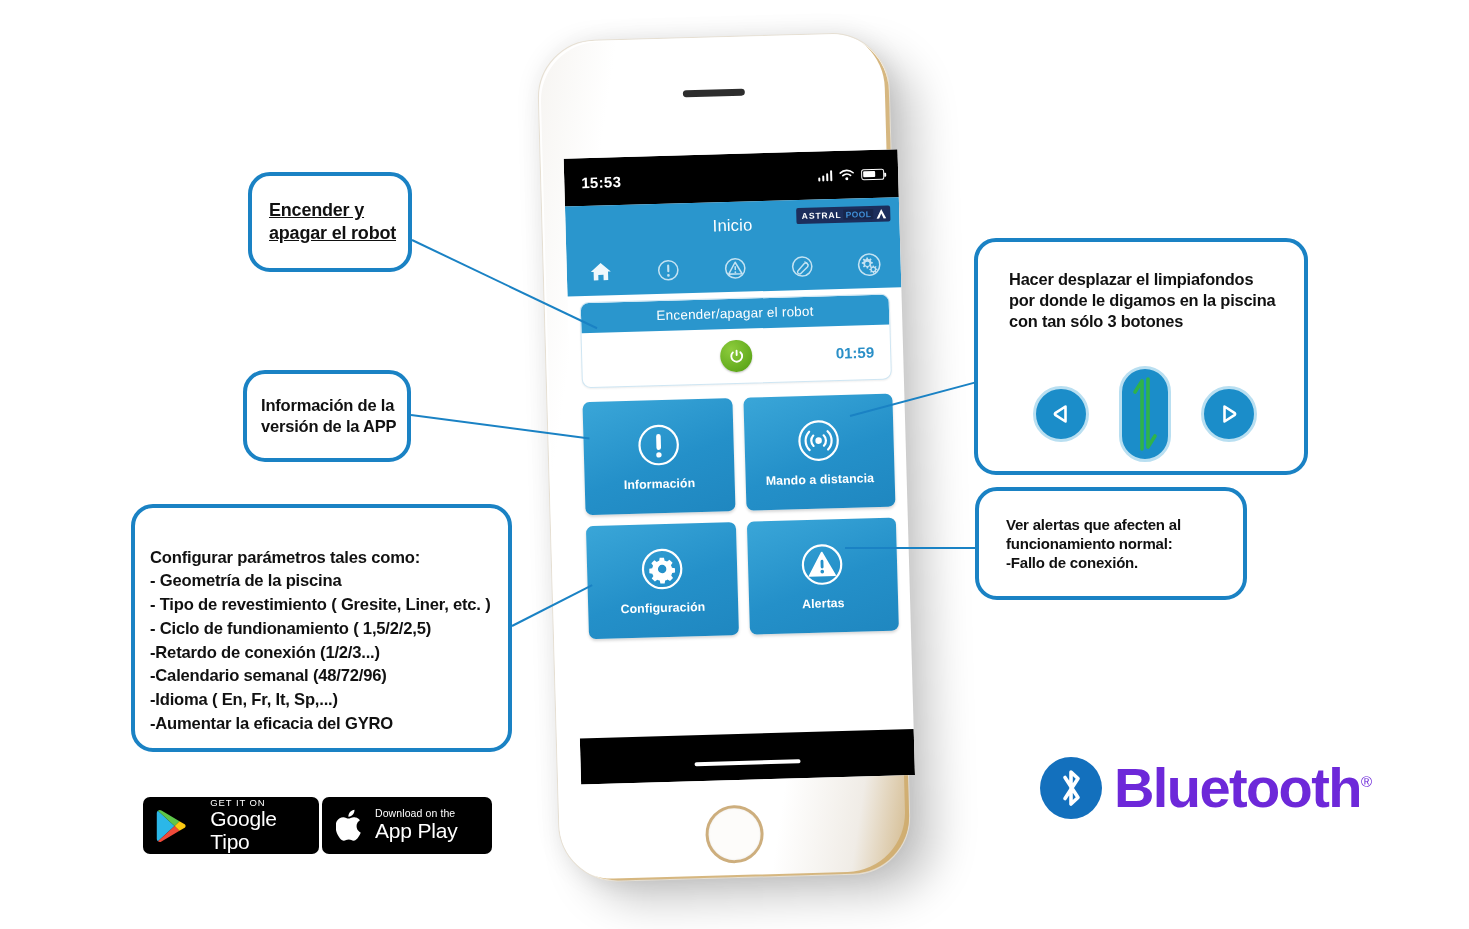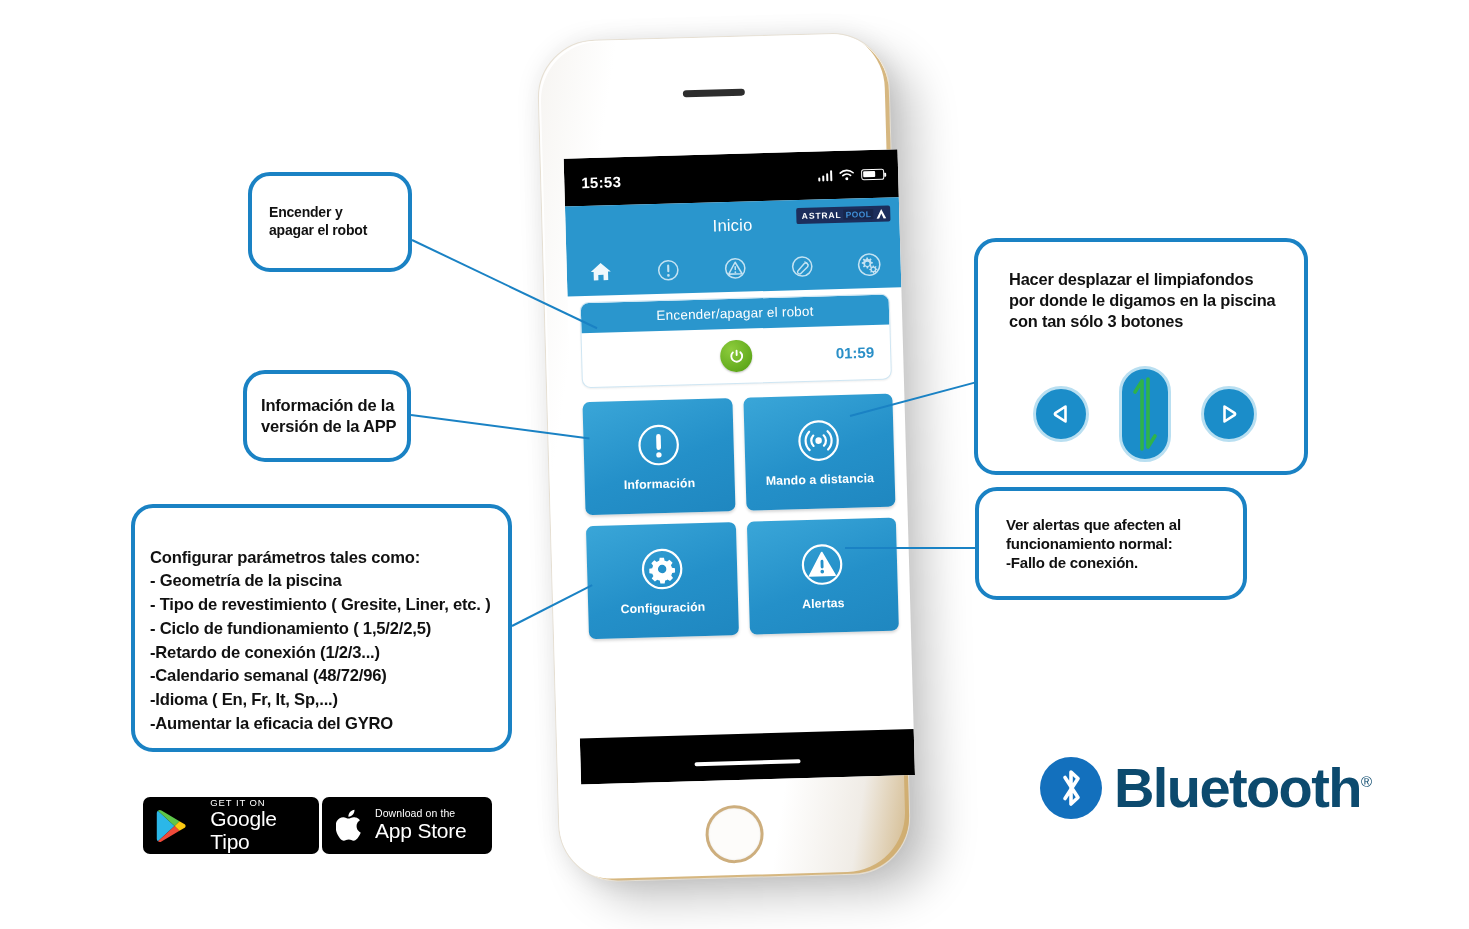--- a/index.html
+++ b/index.html
@@ -22,21 +22,21 @@
     z-index: 40;
   }
   .callout .ctext {
     font-weight: bold;
     color: #111111;
     line-height: 1.28;
     white-space: pre-line;
     letter-spacing: -0.2px;
   }
   #callout-power      { left: 248px; top: 172px;  width: 164px; height: 100px; padding: 0 0 0 17px; }
-  #callout-power .ctext { font-size: 14px; }
+  #callout-power .ctext { font-size: 18px; text-decoration: underline; }
   #callout-info       { left: 243px; top: 370px;  width: 168px; height: 92px;  padding: 0 0 0 14px; }
   #callout-info .ctext  { font-size: 16.5px; }
   #callout-config     { left: 131px; top: 504px;  width: 381px; height: 248px; padding: 0 0 0 15px; align-items: center; }
   #callout-config .ctext{ font-size: 16.6px; line-height: 1.43; margin-top: 25px; }
   #callout-remote     { left: 974px; top: 198px;  width: 334px; height: 237px; padding: 0; display: block; margin-top: 40px; }
   #callout-remote .ctext{ font-size: 16.4px; padding: 27px 0 0 31px; }
   #callout-alerts     { left: 975px; top: 487px;  width: 272px; height: 113px; padding: 0 0 0 27px; }
   #callout-alerts .ctext{ font-size: 15px; }
 
   
@@ -169,21 +169,21 @@
   #badge-google { left: 143px; top: 797px; width: 176px; height: 57px; padding-left: 13px; gap: 24px; }
   #badge-apple  { left: 322px; top: 797px; width: 170px; height: 57px; padding-left: 14px; gap: 10px; }
   .badge-txt { display: flex; flex-direction: column; justify-content: center; color: #fff; }
   .badge-small { font-size: 9.5px; letter-spacing: 0.9px; line-height: 1.1; }
   .badge-big { font-size: 21px; line-height: 1.08; letter-spacing: -0.2px; }
   .badge-small-2 { font-size: 10.5px; letter-spacing: 0.1px; line-height: 1.1; }
 
   
   #bluetooth-logo { position: absolute; left: 1040px; top: 757px; display: flex; align-items: center; gap: 12px; z-index: 40; }
   #bt-mark { width: 62px; height: 62px; border-radius: 50%; background: #1370bd; display: flex; align-items: center; justify-content: center; }
-  #bt-word { font-size: 56px; font-weight: bold; color: #0c4a6e; letter-spacing: -1.6px; position: relative; line-height: 1; }
+  #bt-word { font-size: 56px; font-weight: bold; color: #6d28d9; letter-spacing: -1.6px; position: relative; line-height: 1; }
   #bt-reg { font-size: 15px; vertical-align: super; font-weight: normal; }
 </style>
 </head>
 <body>
 
 <div id="stage">
 
   <div class="connector" style="left:412px; top:239px; width:205px; height:2px; transform:rotate(25.5deg);"></div>
   <div class="connector" style="left:411px; top:414px; width:180px; height:2px; transform:rotate(7.5deg);"></div>
   <div class="connector" style="left:512px; top:625px; width:90px; height:2px; transform:rotate(-27deg);"></div>
@@ -401,21 +401,21 @@
     </div>
   </div>
 
   <div class="store-badge" id="badge-apple">
     <svg width="29" height="35" viewBox="0 0 29 35">
       <path d="M20.6 18.3 c0-4 3.2-5.9 3.4-6 -1.8-2.7-4.7-3-5.7-3.1 -2.4-.25-4.7 1.4-5.9 1.4 -1.2 0-3.1-1.4-5.1-1.35 -2.6 .04-5 1.5-6.4 3.85 -2.7 4.75-.7 11.8 1.95 15.65 1.3 1.9 2.85 4 4.85 3.93 1.95-.08 2.7-1.26 5.05-1.26 2.35 0 3 1.26 5.1 1.22 2.1-.04 3.44-1.92 4.72-3.82 1.5-2.2 2.1-4.32 2.14-4.43 -.05-.02-4.1-1.57-4.14-6.24 Z" fill="#ffffff"></path>
       <path d="M16.9 6.6 c1.05-1.3 1.76-3.08 1.57-4.86 -1.52 .06-3.36 1.01-4.45 2.3 -.97 1.14-1.83 2.96-1.6 4.7 1.7 .13 3.43-.86 4.48-2.14 Z" fill="#ffffff"></path>
     </svg>
     <div class="badge-txt">
       <div class="badge-small-2">Download on the</div>
-      <div class="badge-big">App Store</div>
+      <div class="badge-big">App Play</div>
     </div>
   </div>
 
   <div id="bluetooth-logo">
     <div id="bt-mark">
       <svg width="34" height="44" viewBox="0 0 34 44">
         <path d="M11 11.5 L24 31.5 L17 38 L17 6 L24 12.5 L11 32.5" fill="none" stroke="#ffffff" stroke-width="3.6" stroke-linejoin="round" stroke-linecap="round"></path>
       </svg>
     </div>
     <div id="bt-word"><span>Bluetooth</span><span id="bt-reg">®</span></div>

